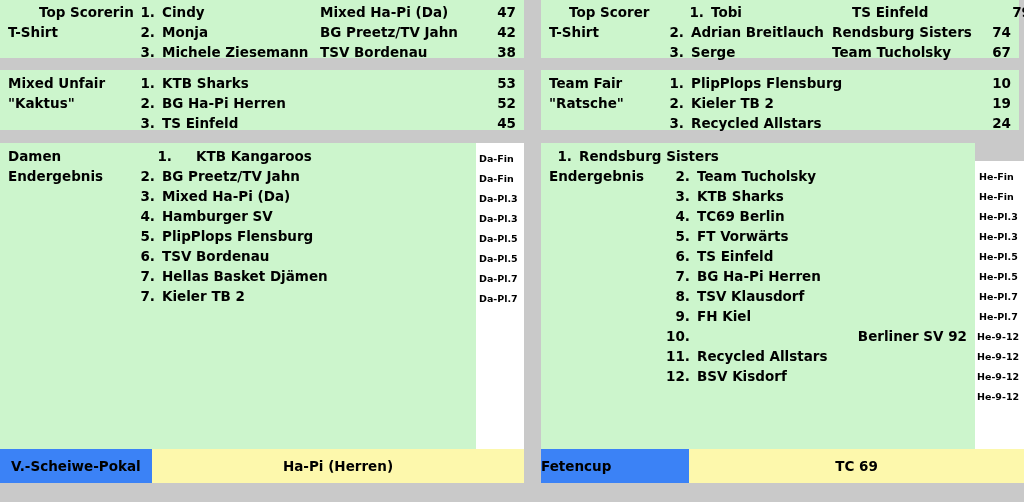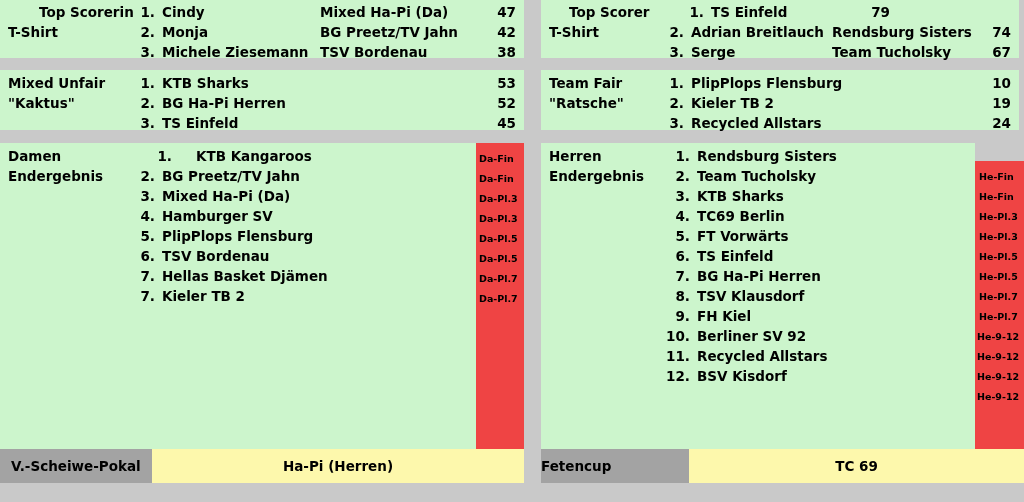--- a/index.html
+++ b/index.html
@@ -70,37 +70,37 @@
     box-sizing:border-box;
     padding-right:8px;
     white-space:nowrap;
   }
 
   
   .sidestrip{
     position:absolute;
     top:0;
     bottom:0;
-    background:#ef4444;
+    background:#ffffff;
   }
   .sidelabel{
     position:absolute;
     font-weight:bold;
     font-size:9.5px;
     color:#000;
     white-space:nowrap;
     line-height:20px;
     height:20px;
   }
 
   
   .cupbar{position:absolute;height:34px;}
   .cupleft{
     position:absolute;left:0;top:0;height:34px;
-    background:#a3a3a3;
+    background:#3b82f6;
     box-sizing:border-box;
     display:flex;align-items:center;
   }
   .cupleft .cap{font-size:13.5px;}
   .cupright{
     position:absolute;top:0;height:34px;
     background:#fdf8ac;
     box-sizing:border-box;
     display:flex;align-items:center;justify-content:center;
   }
@@ -221,20 +221,21 @@
       </div>
     </div>
   </div>
 
   <div class="panel" style="left:541px;top:0;width:483px;height:502px;">
 
     <div class="block" style="left:0;top:0;width:478px;height:58px;">
       <div class="row" style="margin-top:2px;padding-left:20px;">
         <div class="capcol cap" style="width:118px;">Top Scorer</div>
         <div class="rank" style="width:32px;">1.</div>
+        <div class="nm" style="width:141px;">Tobi</div>
         <div class="team" style="width:143px;">TS Einfeld</div>
         <div class="val" style="width:44px;">79</div>
       </div>
       <div class="row">
         <div class="capcol cap" style="width:118px;">T-Shirt</div>
         <div class="rank" style="width:32px;">2.</div>
         <div class="nm" style="width:141px;">Adrian Breitlauch</div>
         <div class="team" style="width:143px;">Rendsburg Sisters</div>
         <div class="val" style="width:44px;">74</div>
       </div>
@@ -263,21 +264,20 @@
       <div class="row">
         <div class="capcol" style="width:118px;"></div>
         <div class="rank" style="width:32px;">3.</div>
         <div class="nm" style="width:284px;">Recycled Allstars</div>
         <div class="val" style="width:44px;">24</div>
       </div>
     </div>
 
     <div class="block" style="left:0;top:143px;width:434px;height:312px;">
       <div class="row" style="margin-top:3px;">
-        <div class="capcol cap" style="width:118px;">Herren</div>
         <div class="rank" style="width:38px;">1.</div>
         <div class="nm" style="width:270px;">Rendsburg Sisters</div>
       </div>
       <div class="row">
         <div class="capcol cap" style="width:118px;">Endergebnis</div>
         <div class="rank" style="width:38px;">2.</div>
         <div class="nm" style="width:270px;">Team Tucholsky</div>
       </div>
       <div class="row">
         <div class="capcol" style="width:118px;"></div>
@@ -310,21 +310,21 @@
         <div class="nm" style="width:270px;">TSV Klausdorf</div>
       </div>
       <div class="row">
         <div class="capcol" style="width:118px;"></div>
         <div class="rank" style="width:38px;">9.</div>
         <div class="nm" style="width:270px;">FH Kiel</div>
       </div>
       <div class="row">
         <div class="capcol" style="width:118px;"></div>
         <div class="rank" style="width:38px;">10.</div>
-        <div class="nm" style="width:270px;">Berliner SV 92</div>
+        <div class="nm" style="width:270px;text-align:right;">Berliner SV 92</div>
       </div>
       <div class="row">
         <div class="capcol" style="width:118px;"></div>
         <div class="rank" style="width:38px;">11.</div>
         <div class="nm" style="width:270px;">Recycled Allstars</div>
       </div>
       <div class="row">
         <div class="capcol" style="width:118px;"></div>
         <div class="rank" style="width:38px;">12.</div>
         <div class="nm" style="width:270px;">BSV Kisdorf</div>

